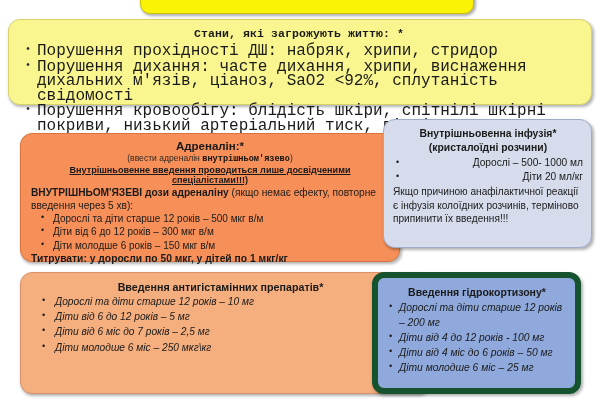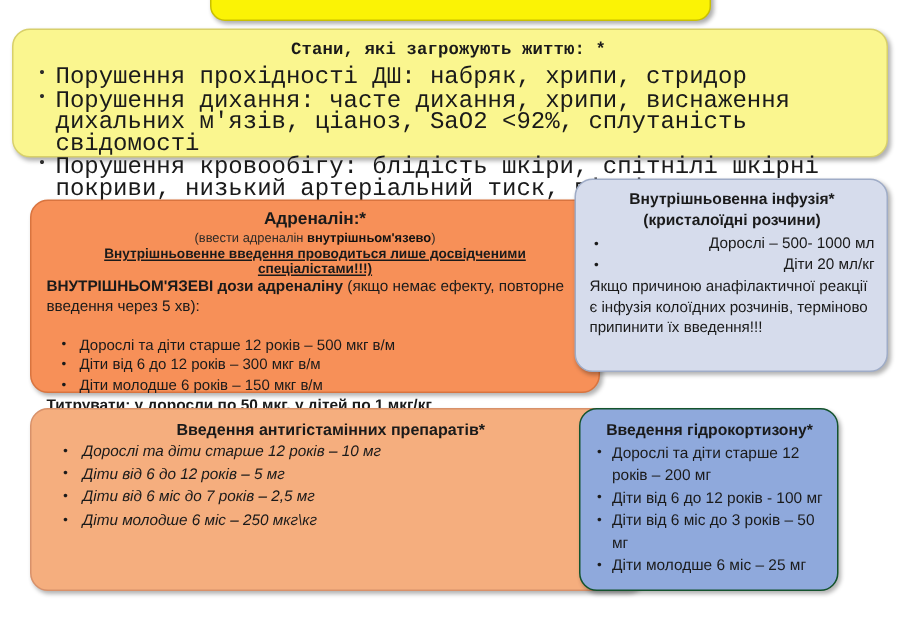--- a/index.html
+++ b/index.html
@@ -97,32 +97,32 @@
     font-weight: bold;
     font-size: 11.5px;
     margin: 2px 0 0 0;
   }
   .card-adrenaline .sub {
     text-align: center;
     font-size: 8.6px;
     margin: 1px 0 1px 0;
     color: #2e2a26;
   }
-  .card-adrenaline .sub b { font-weight: bold; color:#111; }
+  .card-adrenaline .sub b { font-weight: bold; color:#111;font-family:Liberation Mono, monospace; }
   .card-adrenaline .warn {
     text-align: center;
     font-weight: bold;
     font-size: 9.1px;
     margin: 0 0 1px 0;
     text-decoration: underline;
   }
   .card-adrenaline .dose-head {
     font-size: 10.2px;
     line-height: 13px;
-    margin: 0 0 13px 0;
+    margin: 0 0 0 0;
   }
   .card-adrenaline .dose-head b { font-weight: bold; }
   .card-adrenaline ul {
     margin: 0;
     padding: 0 0 0 22px;
     list-style: none;
   }
   .card-adrenaline li {
     position: relative;
     font-size: 10px;
@@ -217,38 +217,39 @@
   .card-antihist li::before {
     content: "•";
     position: absolute;
     left: -13px;
     top: -1px;
     font-size: 9px;
   }
 
   
   .card-hydro {
-    left: 386px;
+    left: 372px;
     top: 272px;
-    width: 173px;
+    width: 209px;
     height: 122px;
     background: #8FA9DC;
-    border: 1px solid #14532d;
+    border: 6px solid #14532d;
     padding: 5px 7px 4px 8px;
   }
   .card-hydro .title {
     text-align: center;
     font-weight: bold;
     font-size: 10.5px;
     margin: 3px 0 2px 0;
   }
   .card-hydro ul {
     margin: 0;
     padding: 0 0 0 13px;
     list-style: none;
+    font-style: italic;
   }
   .card-hydro li {
     position: relative;
     font-size: 10.3px;
     line-height: 15px;
   }
   .card-hydro li::before {
     content: "•";
     position: absolute;
     left: -10px;
@@ -304,19 +305,19 @@
       <li>Діти від 6 до 12 років – 5 мг</li>
       <li>Діти від 6 міс до 7 років – 2,5 мг</li>
       <li>Діти молодше 6 міс – 250 мкг\кг</li>
     </ul>
   </div>
 
   <div class="card card-hydro">
     <div class="title">Введення гідрокортизону*</div>
     <ul>
       <li>Дорослі та діти старше 12 років – 200 мг</li>
-      <li>Діти від 6 до 12 років - 100 мг</li>
-      <li>Діти від 6 міс до 3 років – 50 мг</li>
+      <li>Діти від 4 до 12 років - 100 мг</li>
+      <li>Діти від 4 міс до 6 років – 50 мг</li>
       <li>Діти молодше 6 міс – 25 мг</li>
     </ul>
   </div>
 
 </div>
 
 </body></html>

